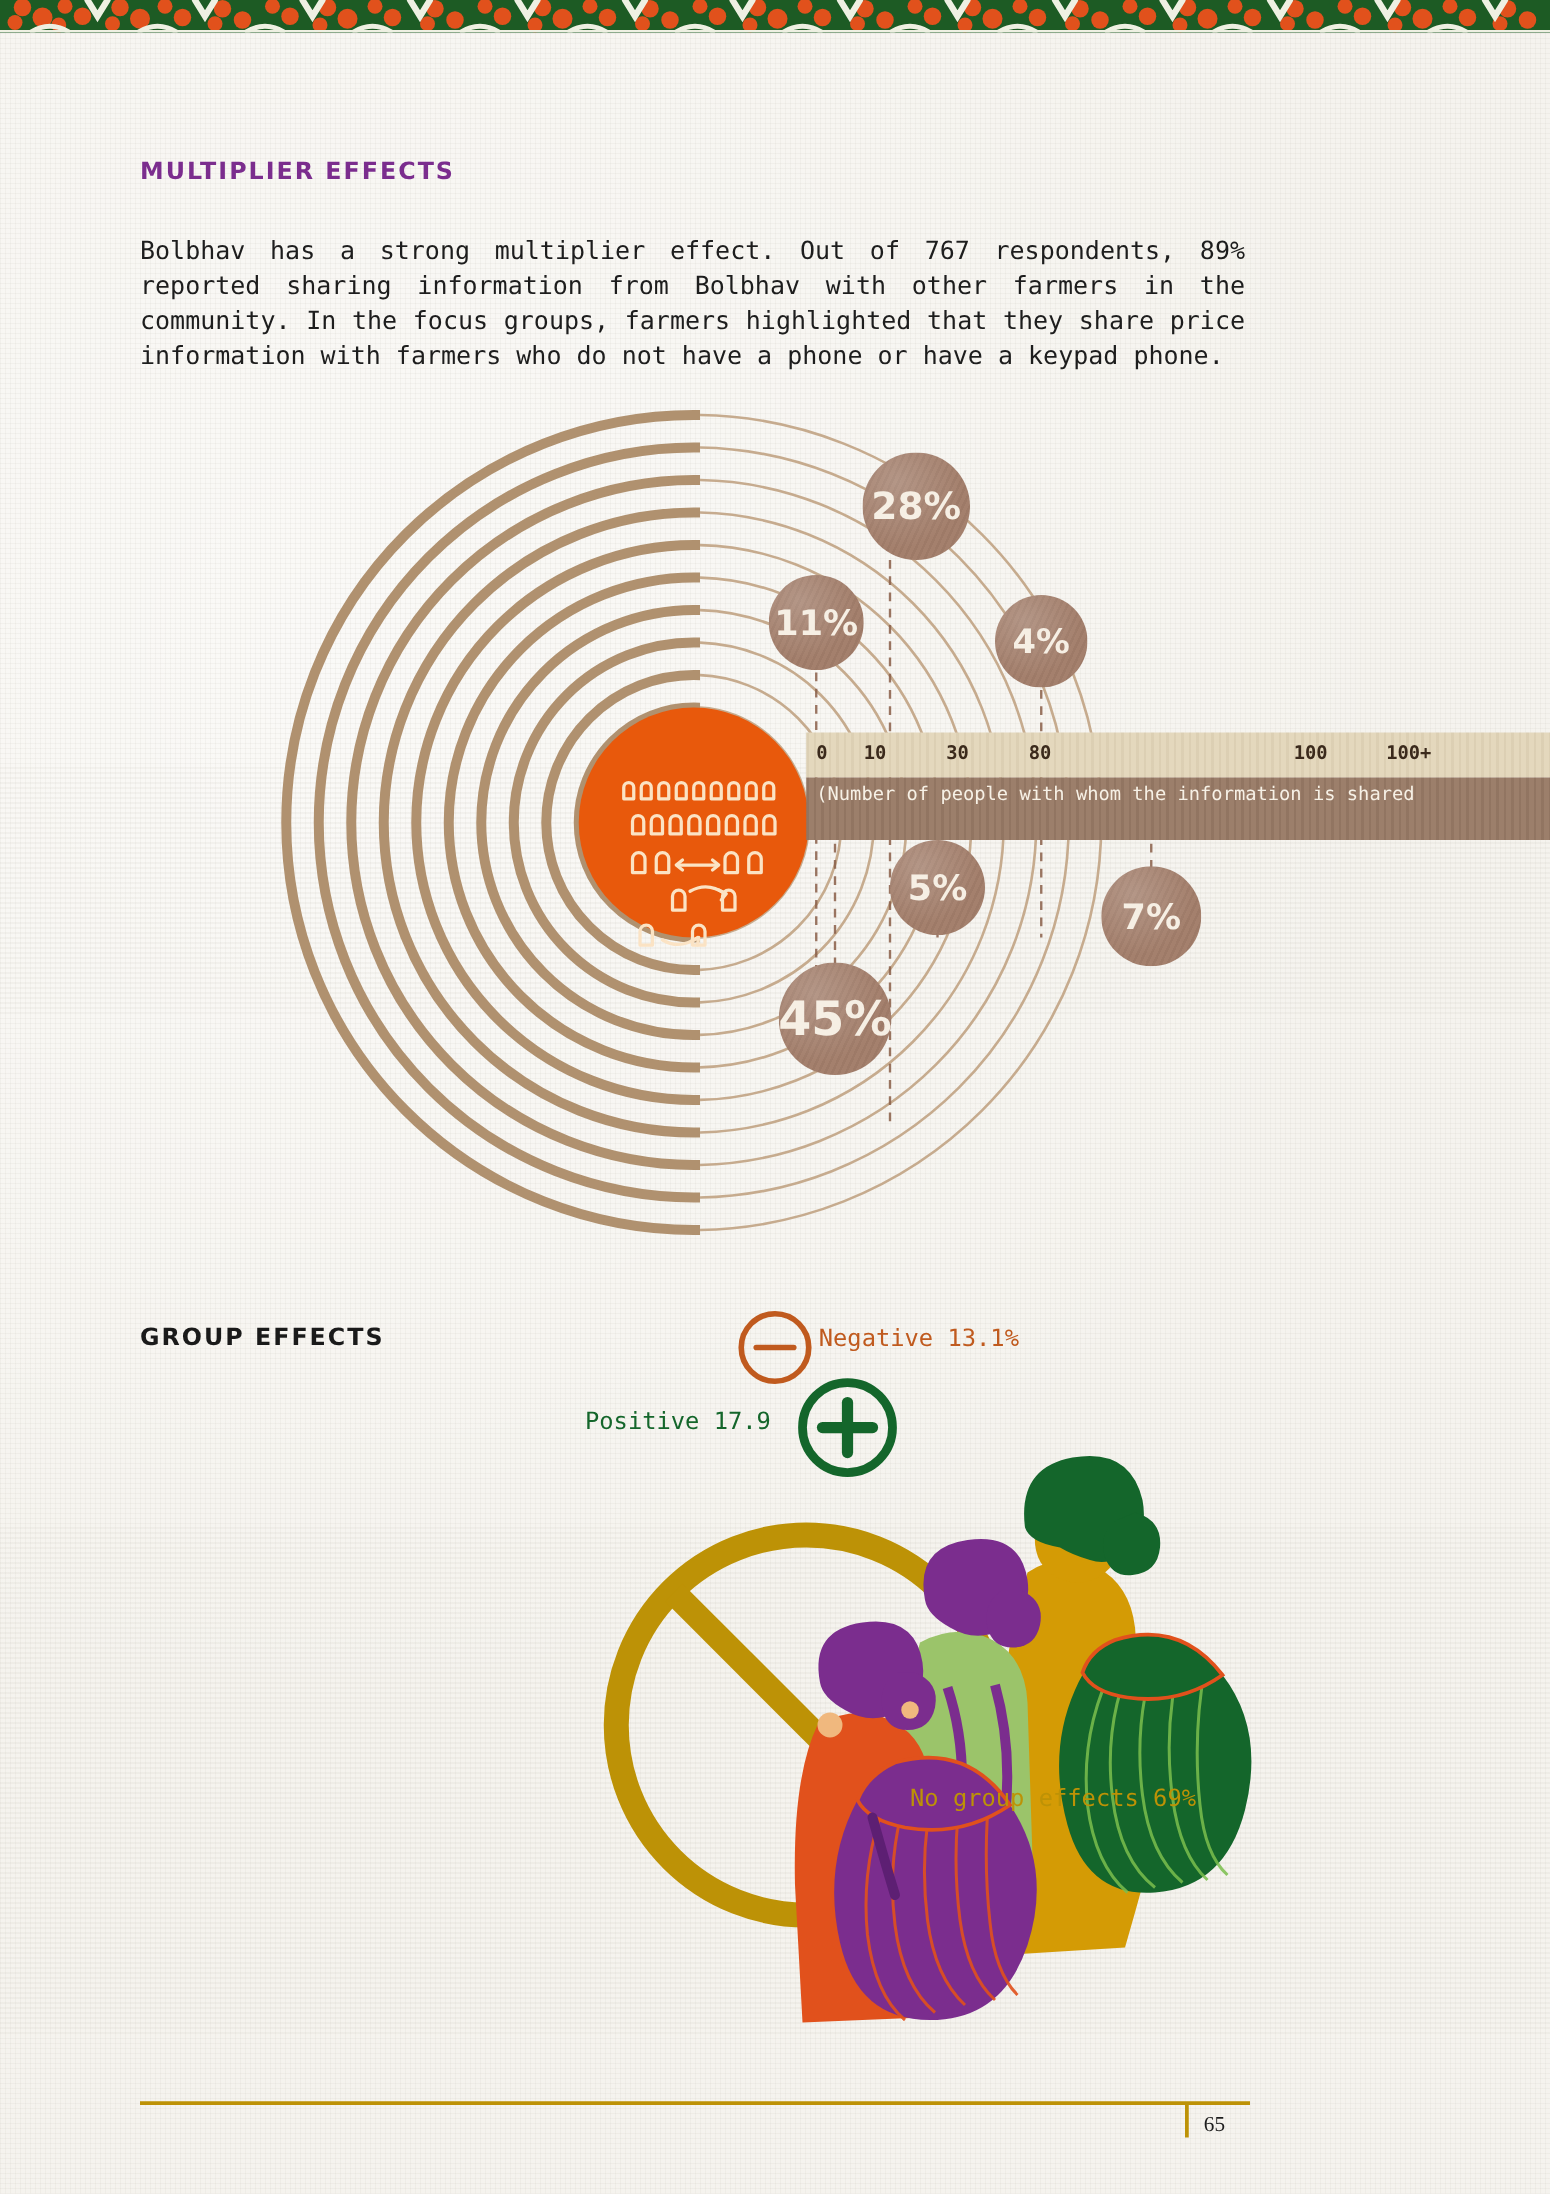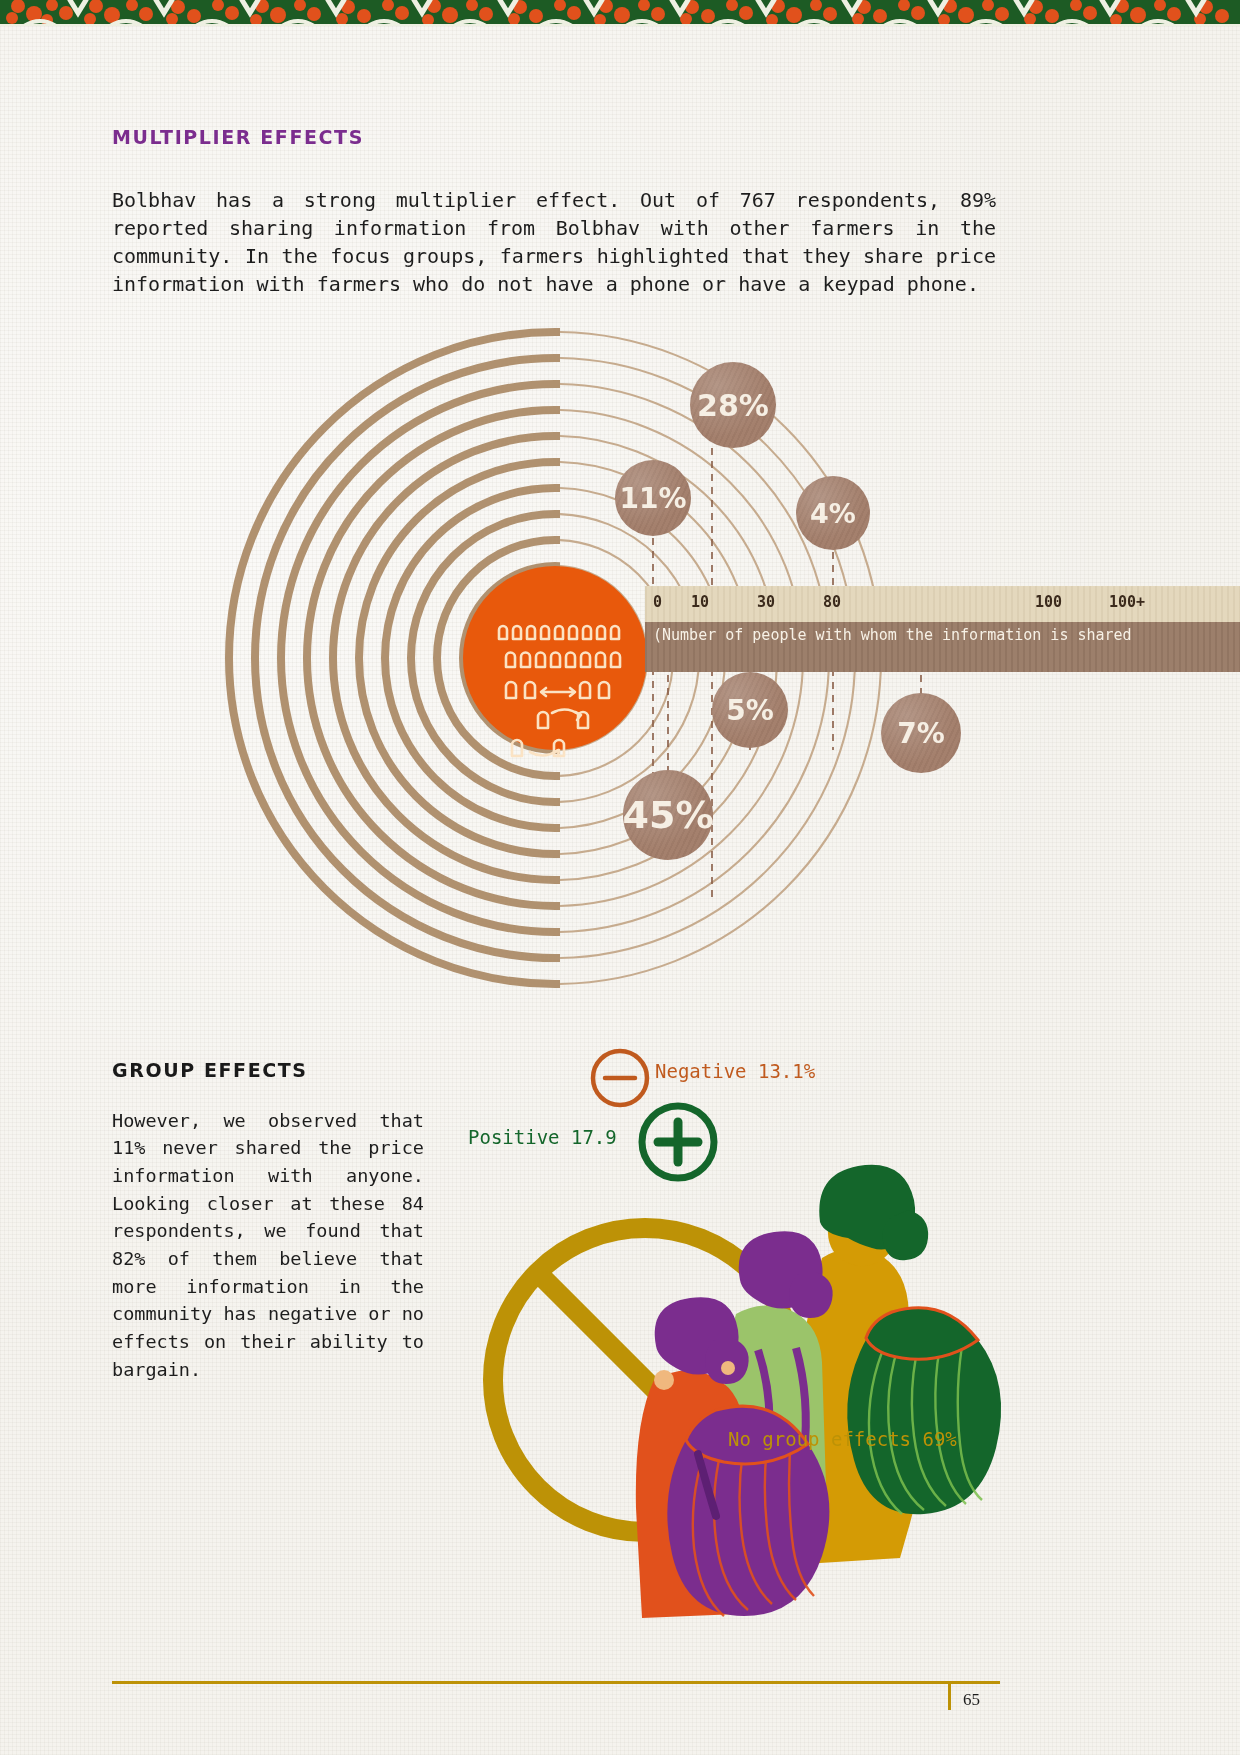--- a/index.html
+++ b/index.html
@@ -507,21 +507,20 @@
       <span class="tick-label" style="left:112px;">30</span>
       <span class="tick-label" style="left:178px;">80</span>
       <span class="tick-label" style="left:390px;">100</span>
       <span class="tick-label" style="left:464px;">100+</span>
     </div>
     <span class="scale-caption">(Number of people with whom the information is shared</span>
   </div>
 
   <h2 class="section-title" id="title-group">GROUP EFFECTS</h2>
 
-  <p class="body-copy" id="copy-group">However, we observed that 11% never shared the price information with anyone. Looking closer at these 84 respondents, we found that 82% of them believe that more information in the community has negative or no effects on their ability to bargain.</p>
 
   <div class="group-art">
     <svg width="600" height="580" viewBox="0 0 600 580">
 
       <g>
         <circle cx="205" cy="330" r="152" fill="none" stroke="#bd9206" stroke-width="20"></circle>
         <line x1="99" y1="224" x2="311" y2="436" stroke="#bd9206" stroke-width="20"></line>
       </g>
 
       <g>

